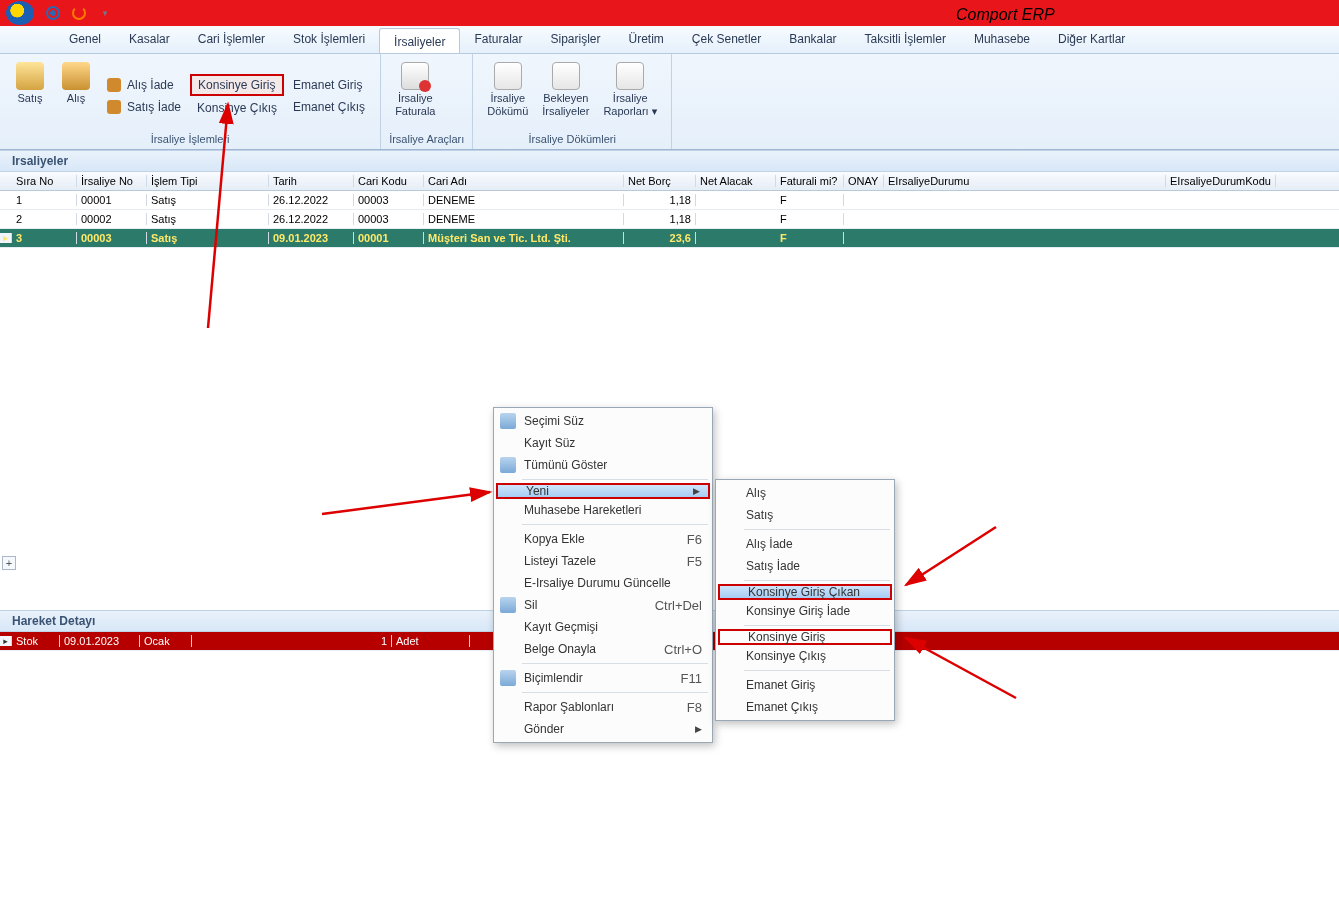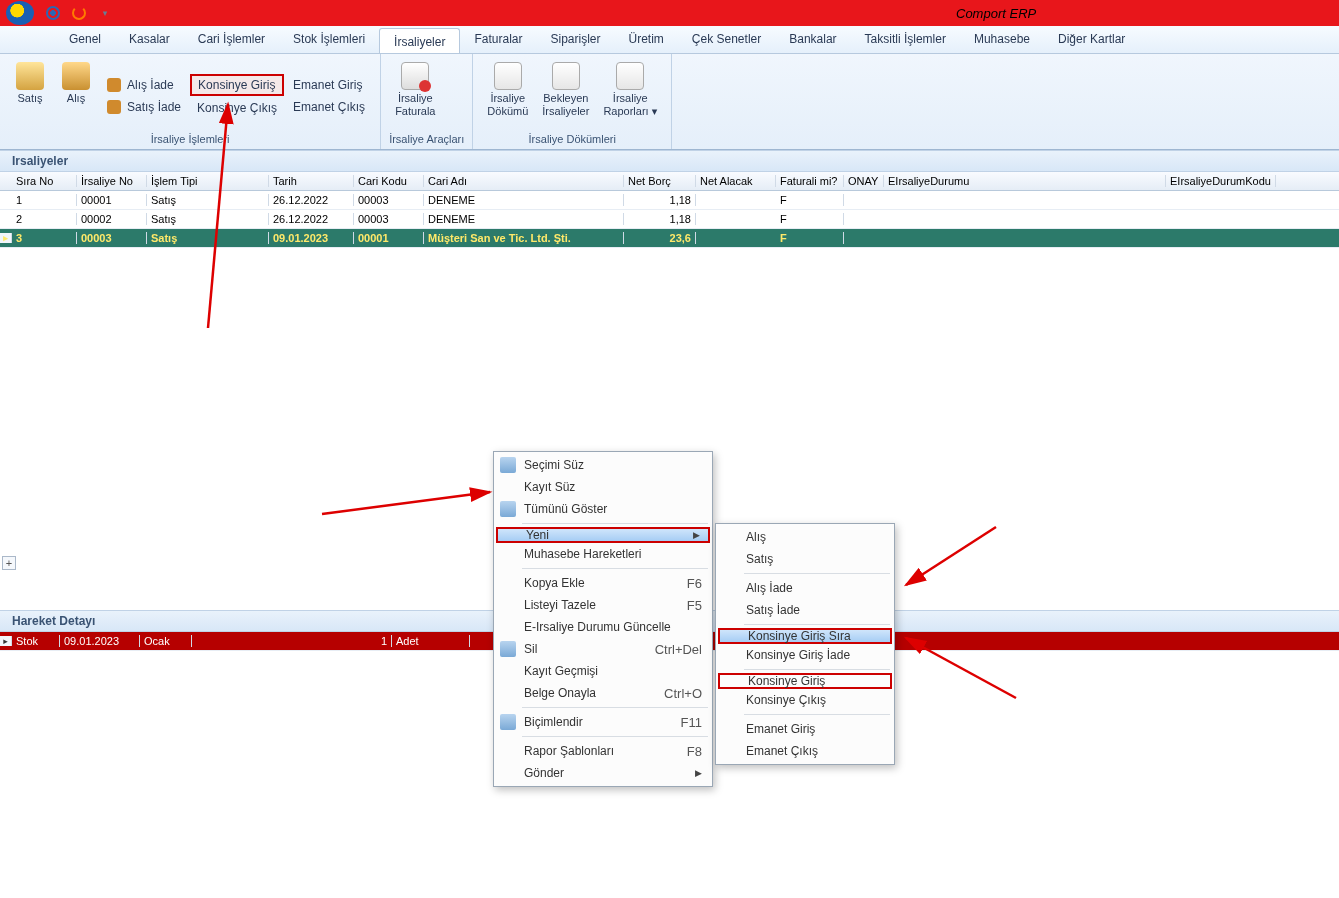--- a/index.html
+++ b/index.html
@@ -1,21 +1,21 @@
 <!DOCTYPE html>
 <html><head>
 <meta charset="utf-8">
 <style>
 * { margin: 0; padding: 0; box-sizing: border-box; font-family: "Segoe UI", Tahoma, sans-serif; font-size: 12px; }
 body { background: #fff; width: 1339px; height: 898px; overflow: hidden; position: relative; }
 
 .titlebar { height: 26px; background: #e8161b; display: flex; align-items: center; position: relative; }
 .titlebar .logo { width: 28px; height: 24px; margin: 1px 6px; background: radial-gradient(circle at 40% 40%, #ffd700 30%, #1a5fb4 32%); border-radius: 50%; }
 .titlebar .tb-icon { width: 14px; height: 14px; margin: 0 6px; display: inline-block; }
-.titlebar .app-title { position: absolute; left: 50%; transform: translateX(-50%); color: #000; font-size: 13px; font-style: italic; top: 6px; left: 956px; transform: none; }
+.titlebar .app-title { position: absolute; left: 50%; transform: translateX(-50%); color: #000; font-size: 16px; font-style: italic; top: 6px; left: 956px; transform: none; }
 
 .menubar { height: 28px; background: linear-gradient(#f7fbff, #e5f0fb); border-bottom: 1px solid #b6c9de; display: flex; align-items: stretch; padding-left: 55px; }
 .menubar .mitem { padding: 6px 14px 4px; color: #2a3a55; cursor: default; }
 .menubar .mitem.active { background: #fff; border: 1px solid #b6c9de; border-bottom: none; border-radius: 3px 3px 0 0; margin-top: 2px; }
 
 .ribbon { height: 96px; background: linear-gradient(#f0f6fd, #e5effa); border-bottom: 1px solid #9eb6d1; display: flex; }
 .rgroup { border-right: 1px solid #c0d2e6; padding: 4px 8px 0; display: flex; flex-direction: column; }
 .rgroup .rbuttons { display: flex; gap: 2px; flex: 1; }
 .rgroup .glabel { text-align: center; color: #3a5373; font-size: 11px; padding-bottom: 4px; }
 .bigbtn { display: flex; flex-direction: column; align-items: center; justify-content: flex-start; padding: 4px 6px; min-width: 44px; cursor: default; }
@@ -40,21 +40,21 @@
 .c-tarih { width: 85px; } .c-cari { width: 70px; } .c-cad { width: 200px; }
 .c-nb { width: 72px; text-align: right; } .c-na { width: 80px; text-align: right; }
 .c-fat { width: 68px; } .c-onay { width: 40px; } .c-eid { width: 282px; } .c-edk { width: 110px; }
 
 .detail-panel { position: absolute; left: 0; right: 0; top: 610px; }
 .d-tur { width: 48px; } .d-it { width: 80px; } .d-don { width: 52px; }
 .d-cm { width: 102px; text-align: right; } .d-gm { width: 98px; text-align: right; }
 .d-bir { width: 78px; } .d-de { width: 58px; }
 .redrow { background: #b60000; color: #fff; }
 
-.ctxmenu { position: absolute; background: #fcfcfc; border: 1px solid #9aa7b5; box-shadow: 2px 3px 8px rgba(0,0,0,.25); padding: 2px; min-width: 220px; z-index: 50; margin-top: 44px; }
+.ctxmenu { position: absolute; background: #fcfcfc; border: 1px solid #9aa7b5; box-shadow: 2px 3px 8px rgba(0,0,0,.25); padding: 2px; min-width: 220px; z-index: 50; }
 .ctxmenu .citem { display: flex; align-items: center; height: 22px; padding: 0 8px 0 28px; position: relative; font-size: 12px; color: #333; cursor: default; }
 .ctxmenu .citem .cicon { position: absolute; left: 4px; width: 16px; height: 16px; }
 .ctxmenu .citem .short { margin-left: auto; color: #555; font-size: 13px; }
 .ctxmenu .citem.sel { background: linear-gradient(#cfe5fb, #a6cdf4); border: 1px solid #5a9ad6; height: 20px; }
 .ctxmenu .citem.hl { border: 2px solid #cc0000; height: 16px; padding-top: 0; }
 .ctxmenu .sep { height: 1px; background: #d8dde3; margin: 3px 2px 3px 26px; }
 .ctxmenu .arrow { margin-left: auto; font-size: 9px; color: #444; }
 
 .red-arrow { position: absolute; pointer-events: none; }
 .red-arrow svg { overflow: visible; }
@@ -318,21 +318,21 @@
     </div>
     <div class="sep"></div>
     <div class="citem">
       <span>Alış İade</span>
     </div>
     <div class="citem">
       <span>Satış İade</span>
     </div>
     <div class="sep"></div>
     <div class="citem sel hl">
-      <span>Konsinye Giriş Sıra</span>
+      <span>Konsinye Giriş Çıkan</span>
     </div>
     <div class="citem">
       <span>Konsinye Giriş İade</span>
     </div>
     <div class="sep"></div>
     <div class="citem hl">
       <span>Konsinye Giriş</span>
     </div>
     <div class="citem">
       <span>Konsinye Çıkış</span>

